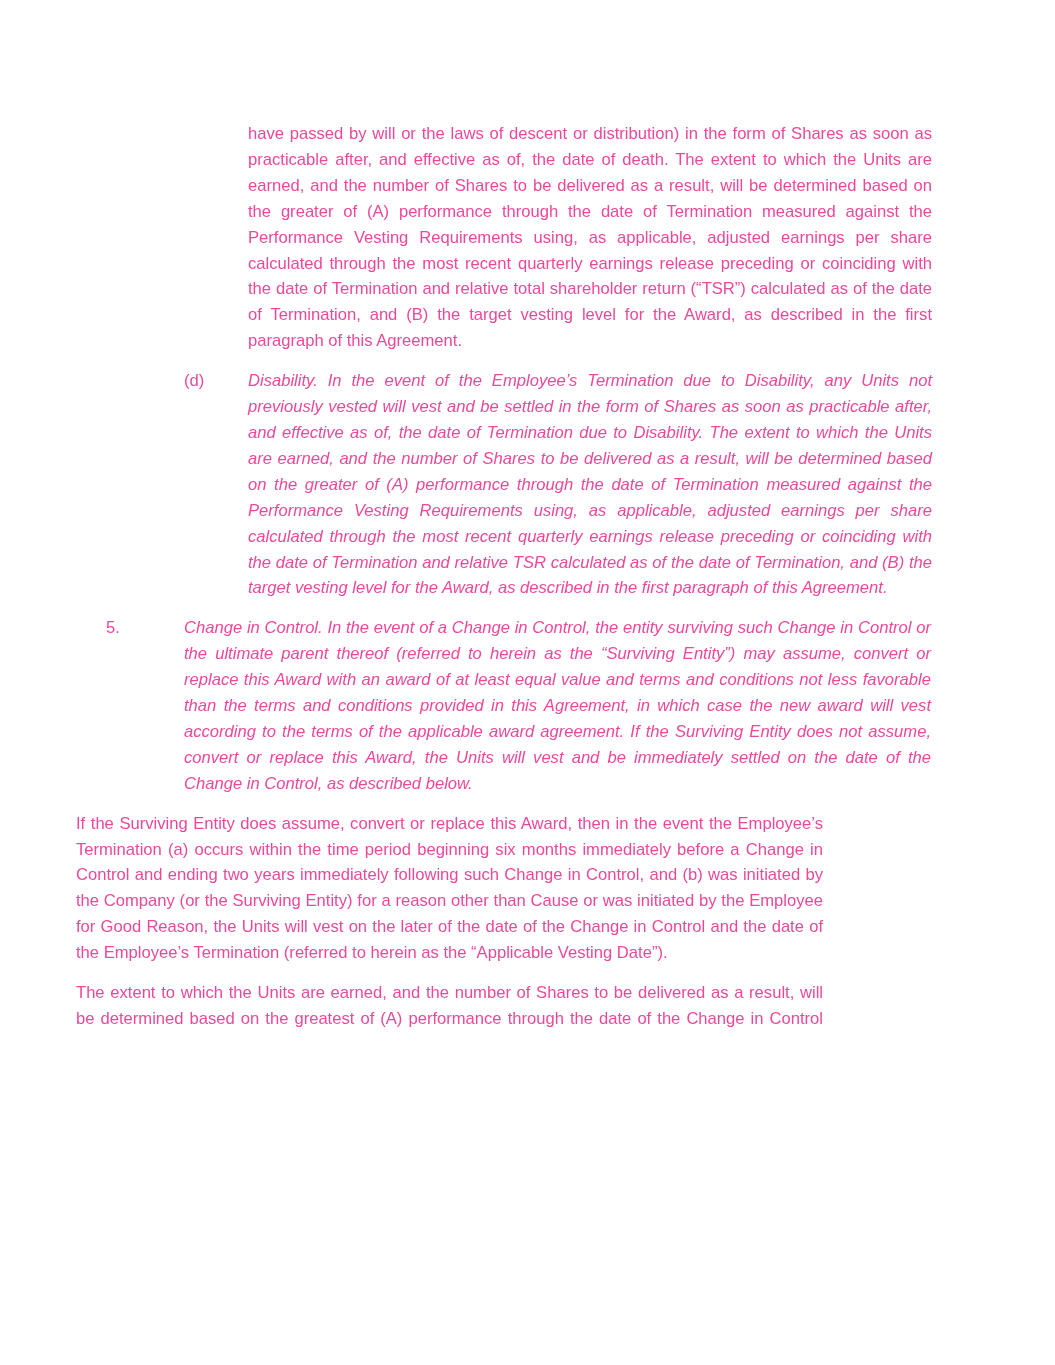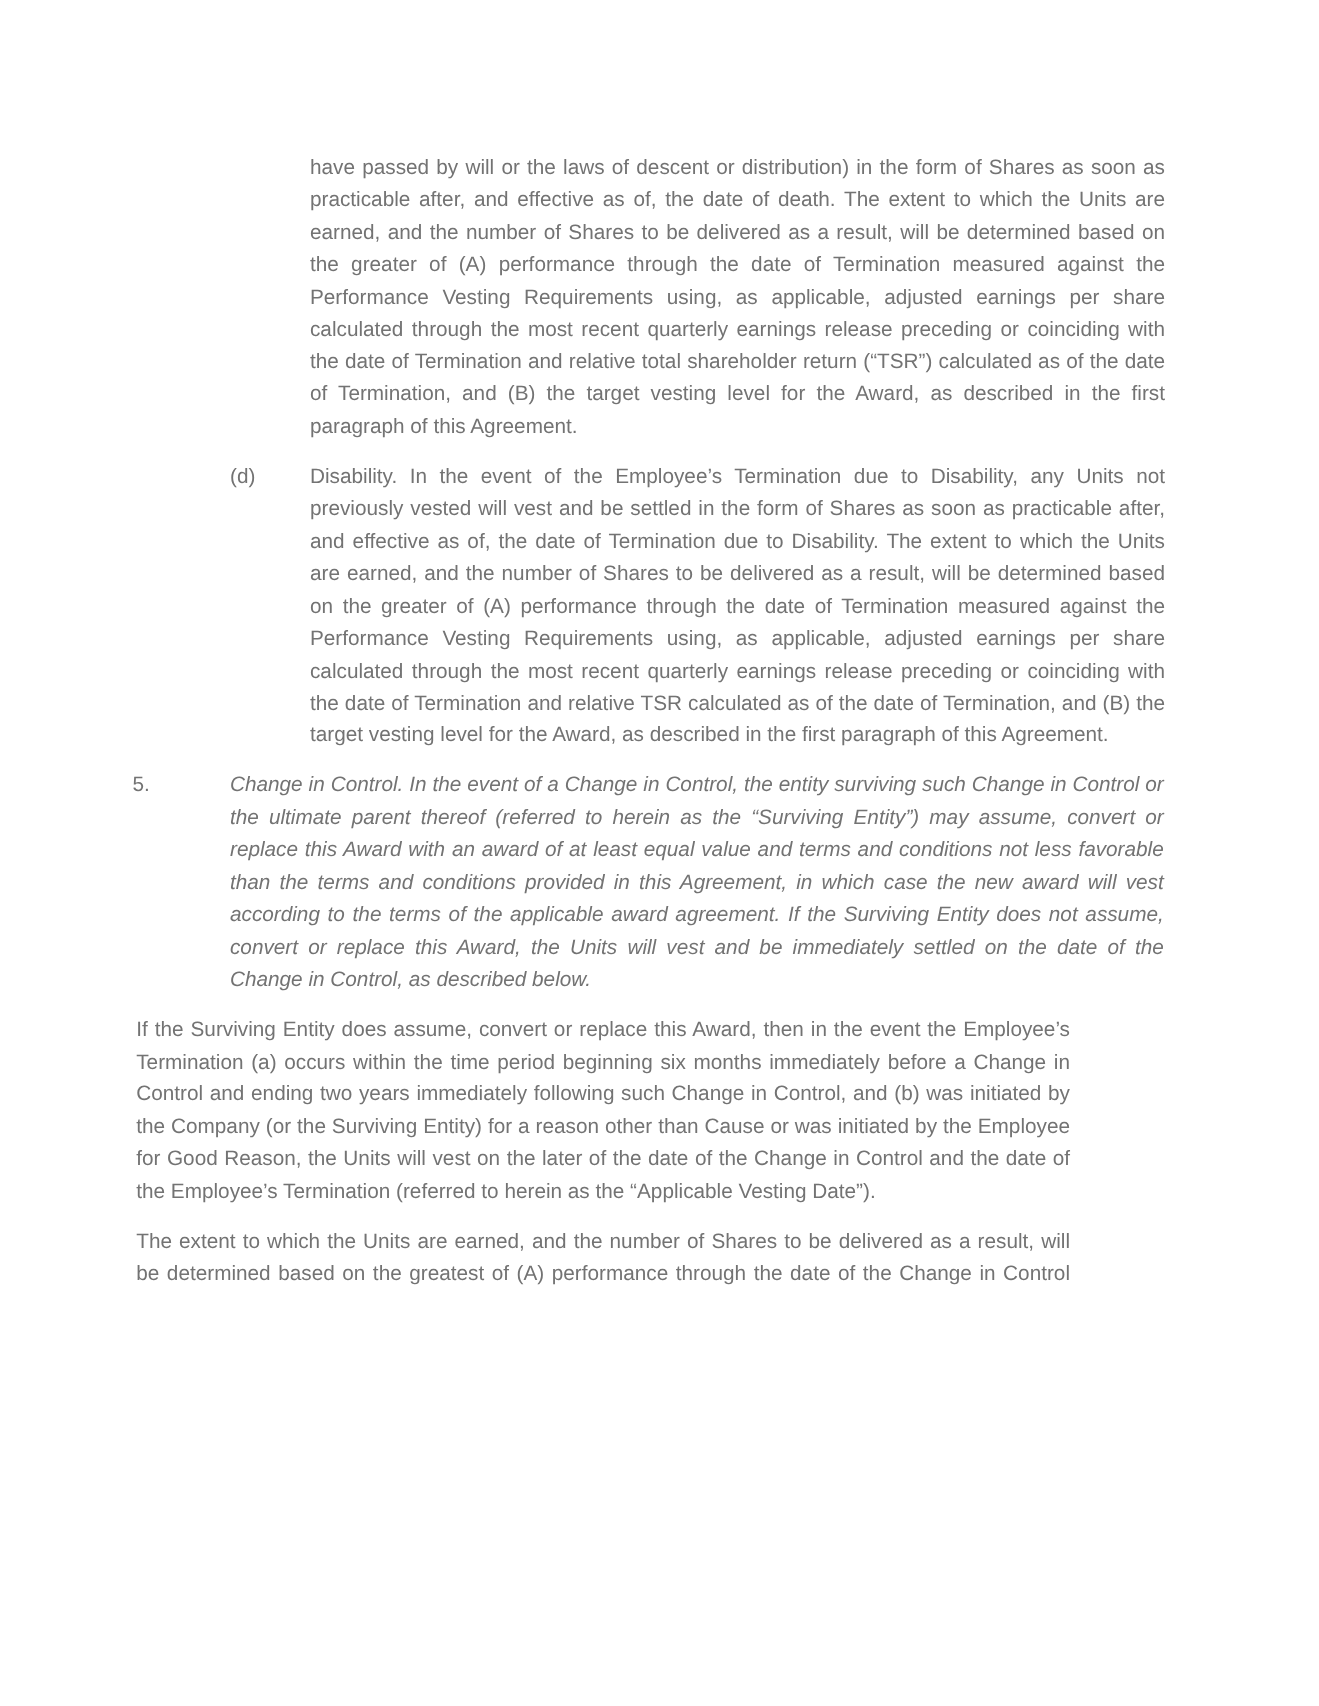--- a/index.html
+++ b/index.html
@@ -5,21 +5,21 @@
   html, body {
     margin: 0;
     padding: 0;
     background: #ffffff;
   }
   .page {
     position: relative;
     width: 1055px;
     height: 1029px;
     background: #ffffff;
-    color: #737373;
+    color: #ec4899;
     font-family: "Liberation Sans", sans-serif;
     font-size: 16.6px;
     line-height: 25.9px;
     overflow: hidden;
   }
   .content {
     position: absolute;
     top: 121px;
     left: 0;
     right: 0;
@@ -37,27 +37,27 @@
   .item {
     display: flex;
     margin: 0 0 14px 0;
   }
   .item .label-col {
     flex: 0 0 auto;
     text-align: left;
   }
   .item.lvl2 { margin-left: 184px; }
   .item.lvl2 .label-col { width: 64px; }
-  .item.lvl2 .text-col { width: 684px; text-align: justify; }
+  .item.lvl2 .text-col { width: 684px; text-align: justify; font-style: italic; }
   .item.lvl1 { margin-left: 106px; }
   .item.lvl1 .label-col { width: 78px; }
   .item.lvl1 .text-col { width: 747px; text-align: justify; font-style: italic; }
   
   .para.l1 {
-    margin-left: 109px;
+    margin-left: 76px;
     width: 747px;
   }
   .page-number {
     position: absolute;
     top: 1268px;
     left: 0;
     width: 100%;
     text-align: center;
     font-size: 15px;
     line-height: 18px;

